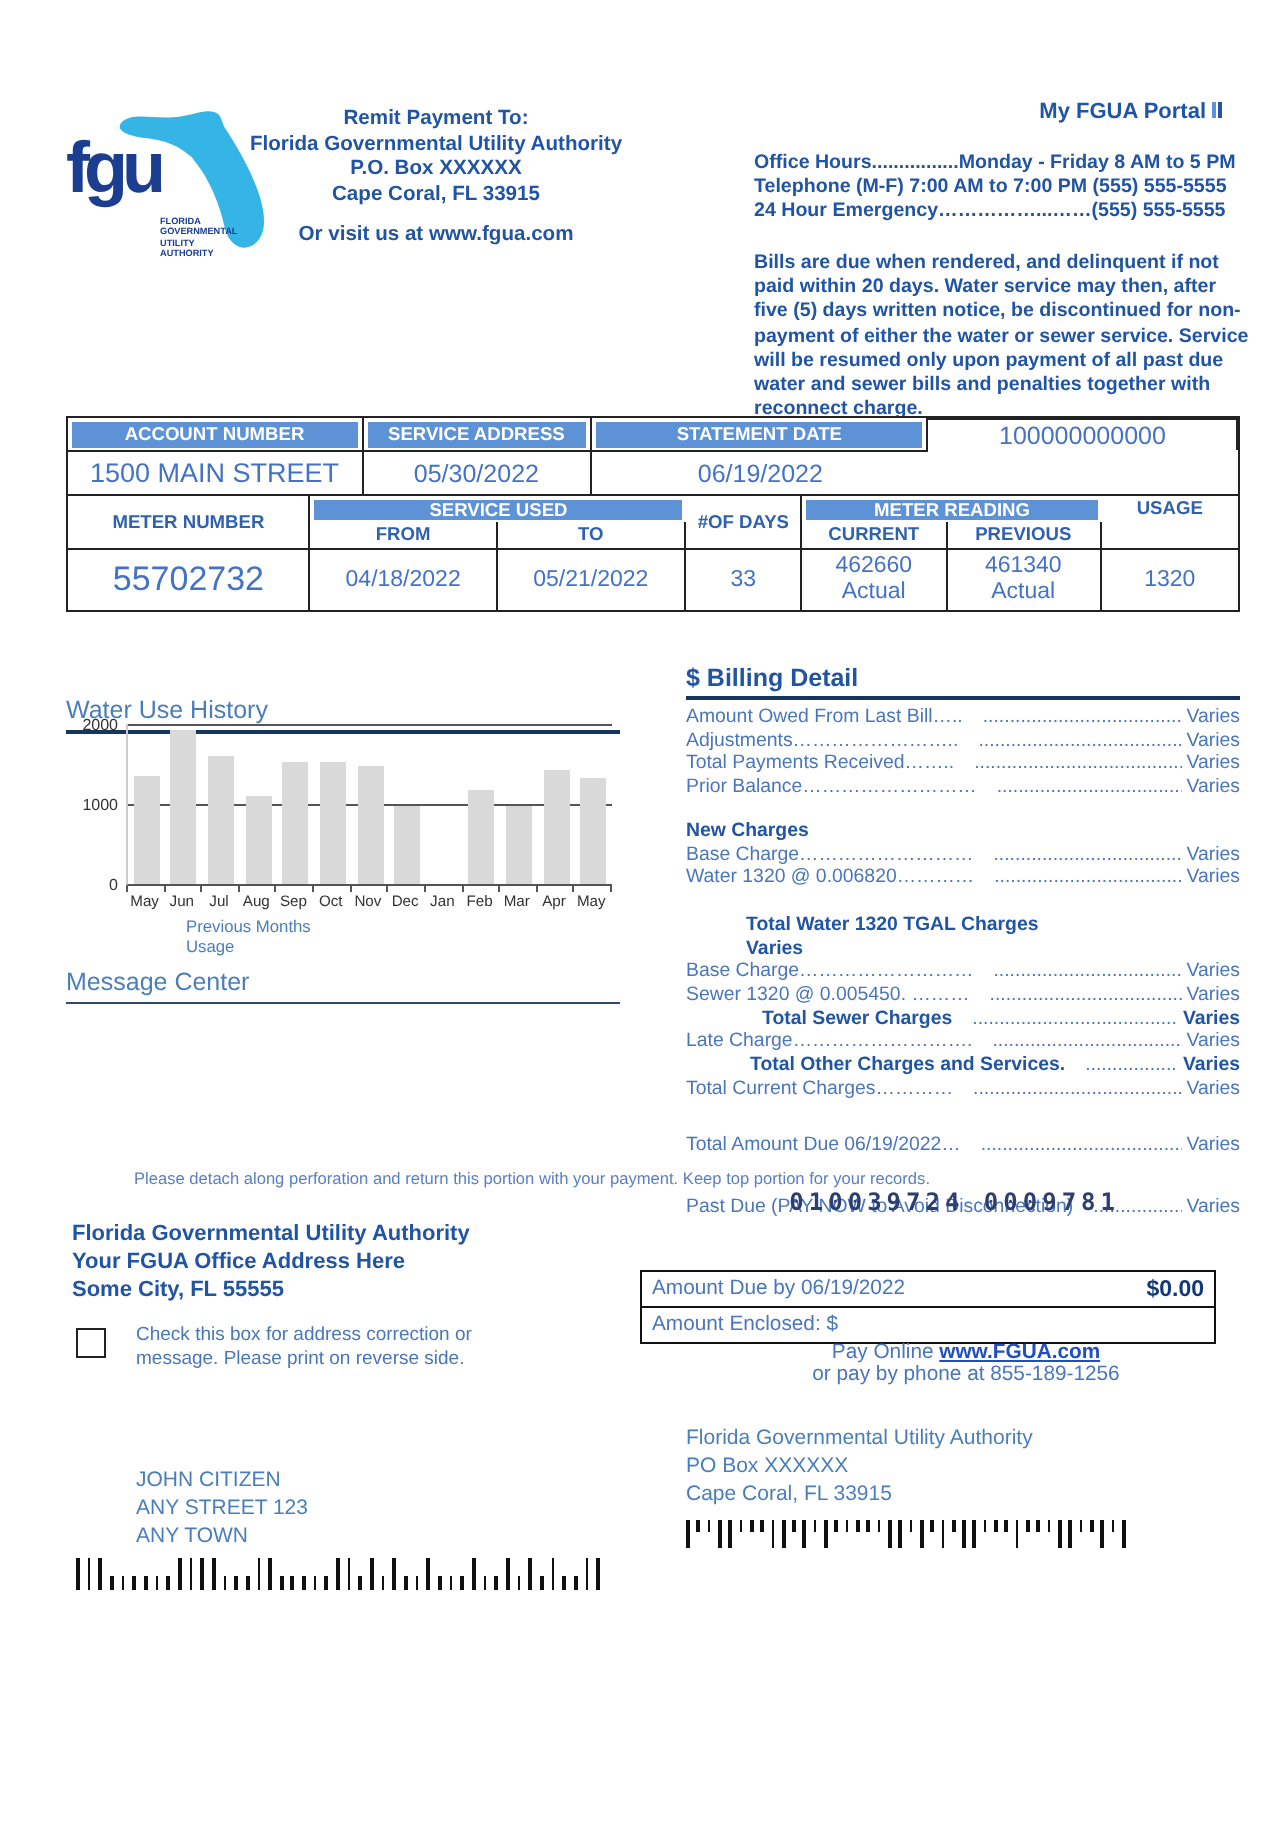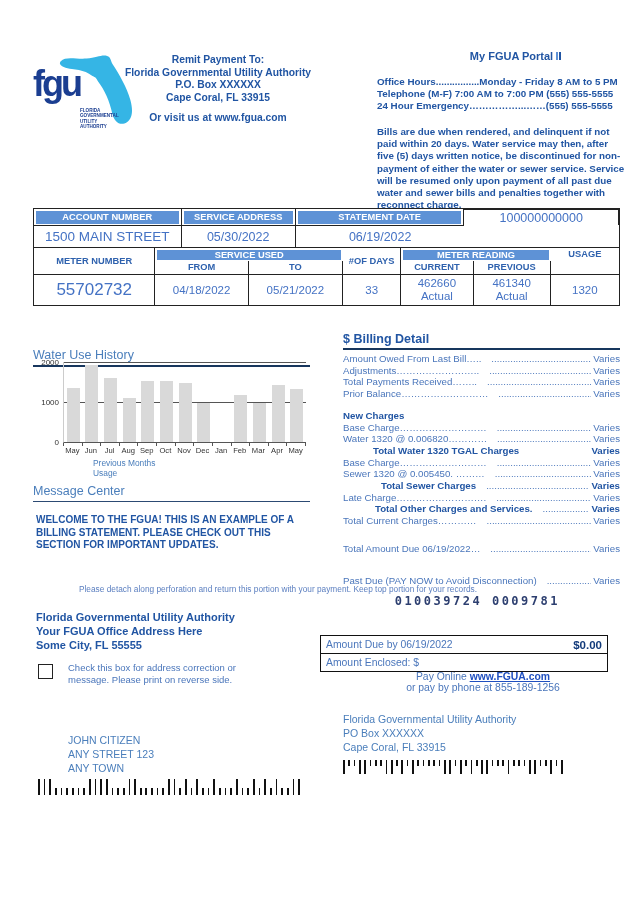--- a/index.html
+++ b/index.html
@@ -11,21 +11,21 @@
   .logo{left:33px;top:44px;width:112px;height:86px;}
   .logo svg{position:absolute;left:26px;top:0;width:86px;height:86px;}
   .logo .word{position:absolute;left:0;top:20px;font-size:36px;font-weight:bold;
               letter-spacing:-3px;color:#1b3e91;line-height:40px;}
   .logo .word .a2{color:#ffffff;}
   .logo .cap{position:absolute;left:47px;top:64px;width:44px;font-size:4.6px;line-height:5.4px;
              font-weight:bold;color:#1b3e91;}
   .remit{left:118px;top:54px;width:200px;text-align:center;font-weight:bold;font-size:10.3px;
          line-height:12.6px;color:#2155a3;}
   .visit{left:118px;top:112px;width:200px;text-align:center;font-weight:bold;font-size:10.3px;color:#2155a3;}
-  .portal{left:420px;top:50px;width:192px;text-align:center;font-weight:bold;font-size:11px;color:#2155a3;}
+  .portal{left:420px;top:50px;width:192px;text-align:right;font-weight:bold;font-size:11px;color:#2155a3;}
   .portal-icon{display:inline-block;width:6px;height:8px;margin-left:3px;
                background:linear-gradient(to right,#5e92d6 0 2px,#fff 2px 3px,#2155a3 3px 5px,#fff 5px 6px,#5e92d6 6px);}
   .office{left:377px;top:76px;width:250px;font-weight:bold;font-size:9.8px;line-height:12.2px;color:#2155a3;}
   .notice{left:377px;top:126px;width:250px;font-weight:bold;font-size:9.8px;line-height:12.2px;color:#2155a3;}
 
   
   .tblwrap{left:33px;top:208px;width:585px;border:1.2px solid #222;}
   .t1{display:grid;grid-template-columns:147fr 114fr 168fr 154fr;grid-template-rows:16px 22px;}
   .t2{display:grid;grid-template-columns:121fr 93fr 94fr 58fr 72fr 77fr 68fr;
       grid-template-rows:13px 13px 31px;border-top:1.2px solid #222;}
@@ -64,21 +64,21 @@
   
   .billing{left:343px;top:332px;width:277px;}
   .bill-title{font-weight:bold;font-size:12.5px;color:#2155a3;padding-bottom:2px;border-bottom:2px solid #17365d;margin-bottom:3px;}
   .brow{display:flex;align-items:baseline;font-size:9.7px;line-height:11.7px;color:#4a76bb;}
   .brow.bold{font-weight:bold;color:#2155a3;}
   .brow .lead{flex:1;overflow:hidden;white-space:nowrap;margin:0 2px 0 10px;color:#4a76bb;font-weight:normal;}
   .brow .spacer{flex:1;}
   .brow .val{white-space:nowrap;}
 
   
-  .detach{left:12px;top:584px;width:532px;text-align:center;font-size:8.3px;color:#5b7fc0;}
+  .detach{left:0;top:584px;width:532px;text-align:center;font-size:8.3px;color:#5b7fc0;}
   .ocr{right:82px;top:594px;font-family:"DejaVu Sans Mono",monospace;font-weight:bold;
        font-size:12px;letter-spacing:2.5px;color:#2d3f70;}
   .stub-auth{left:36px;top:610px;font-weight:bold;font-size:11px;line-height:14px;color:#2155a3;}
   .chk{left:38px;top:664px;width:13px;height:13px;border:1.6px solid #222;background:#fff;}
   .chklab{left:68px;top:662px;width:180px;font-size:9.5px;line-height:12.4px;color:#4a76bb;}
   .cust{left:68px;top:733px;font-size:10.5px;line-height:14px;color:#4a7ebb;}
   .bc{display:flex;justify-content:space-between;}
   .bc i{display:block;width:1.7px;background:#111;}
   .bc1{left:38px;top:778px;width:262px;height:17px;align-items:flex-end;}
   .bc2{left:343px;top:760px;width:220px;height:15px;align-items:flex-start;}
@@ -221,21 +221,20 @@
         <div class="tick" style="left: 253.385px;"></div>
         <div class="tick" style="left: 272px;"></div>
       </div>
     <div class="legend" id="chart-legend">
         <div>Previous Months</div>
         <div>Usage</div>
       </div>
   </div>
 
   <div class="abs sechead thin msghead">Message Center</div>
-  <div class="abs welcome">WELCOME TO THE FGUA! THIS IS AN EXAMPLE OF A BILLING STATEMENT. PLEASE CHECK OUT THIS SECTION FOR IMPORTANT UPDATES.</div>
 
   <div class="abs billing">
     <div class="bill-title">$ Billing Detail</div>
     <div id="billing-rows">
         <div class="brow" style="margin-top: 0px; padding-left: 0px;">
           <span>Amount Owed From Last Bill…..</span>
           <span class="lead">............................................................................................................................................</span>
           <span class="val">Varies</span>
         </div>
         <div class="brow" style="margin-top: 0px; padding-left: 0px;">
@@ -260,21 +259,21 @@
         <div class="brow" style="margin-top: 0px; padding-left: 0px;">
           <span>Base Charge………………………</span>
           <span class="lead">............................................................................................................................................</span>
           <span class="val">Varies</span>
         </div>
         <div class="brow" style="margin-top: 0px; padding-left: 0px;">
           <span>Water 1320 @ 0.006820…………</span>
           <span class="lead">............................................................................................................................................</span>
           <span class="val">Varies</span>
         </div>
-        <div class="brow bold" style="margin-top: 0px; padding-left: 30px;">
+        <div class="brow bold" style="margin-top: 12px; padding-left: 30px; flex-direction: column;">
           <span>Total Water 1320 TGAL Charges</span>
           <span class="spacer"></span>
           <span class="val">Varies</span>
         </div>
         <div class="brow" style="margin-top: 0px; padding-left: 0px;">
           <span>Base Charge………………………</span>
           <span class="lead">............................................................................................................................................</span>
           <span class="val">Varies</span>
         </div>
         <div class="brow" style="margin-top: 0px; padding-left: 0px;">

